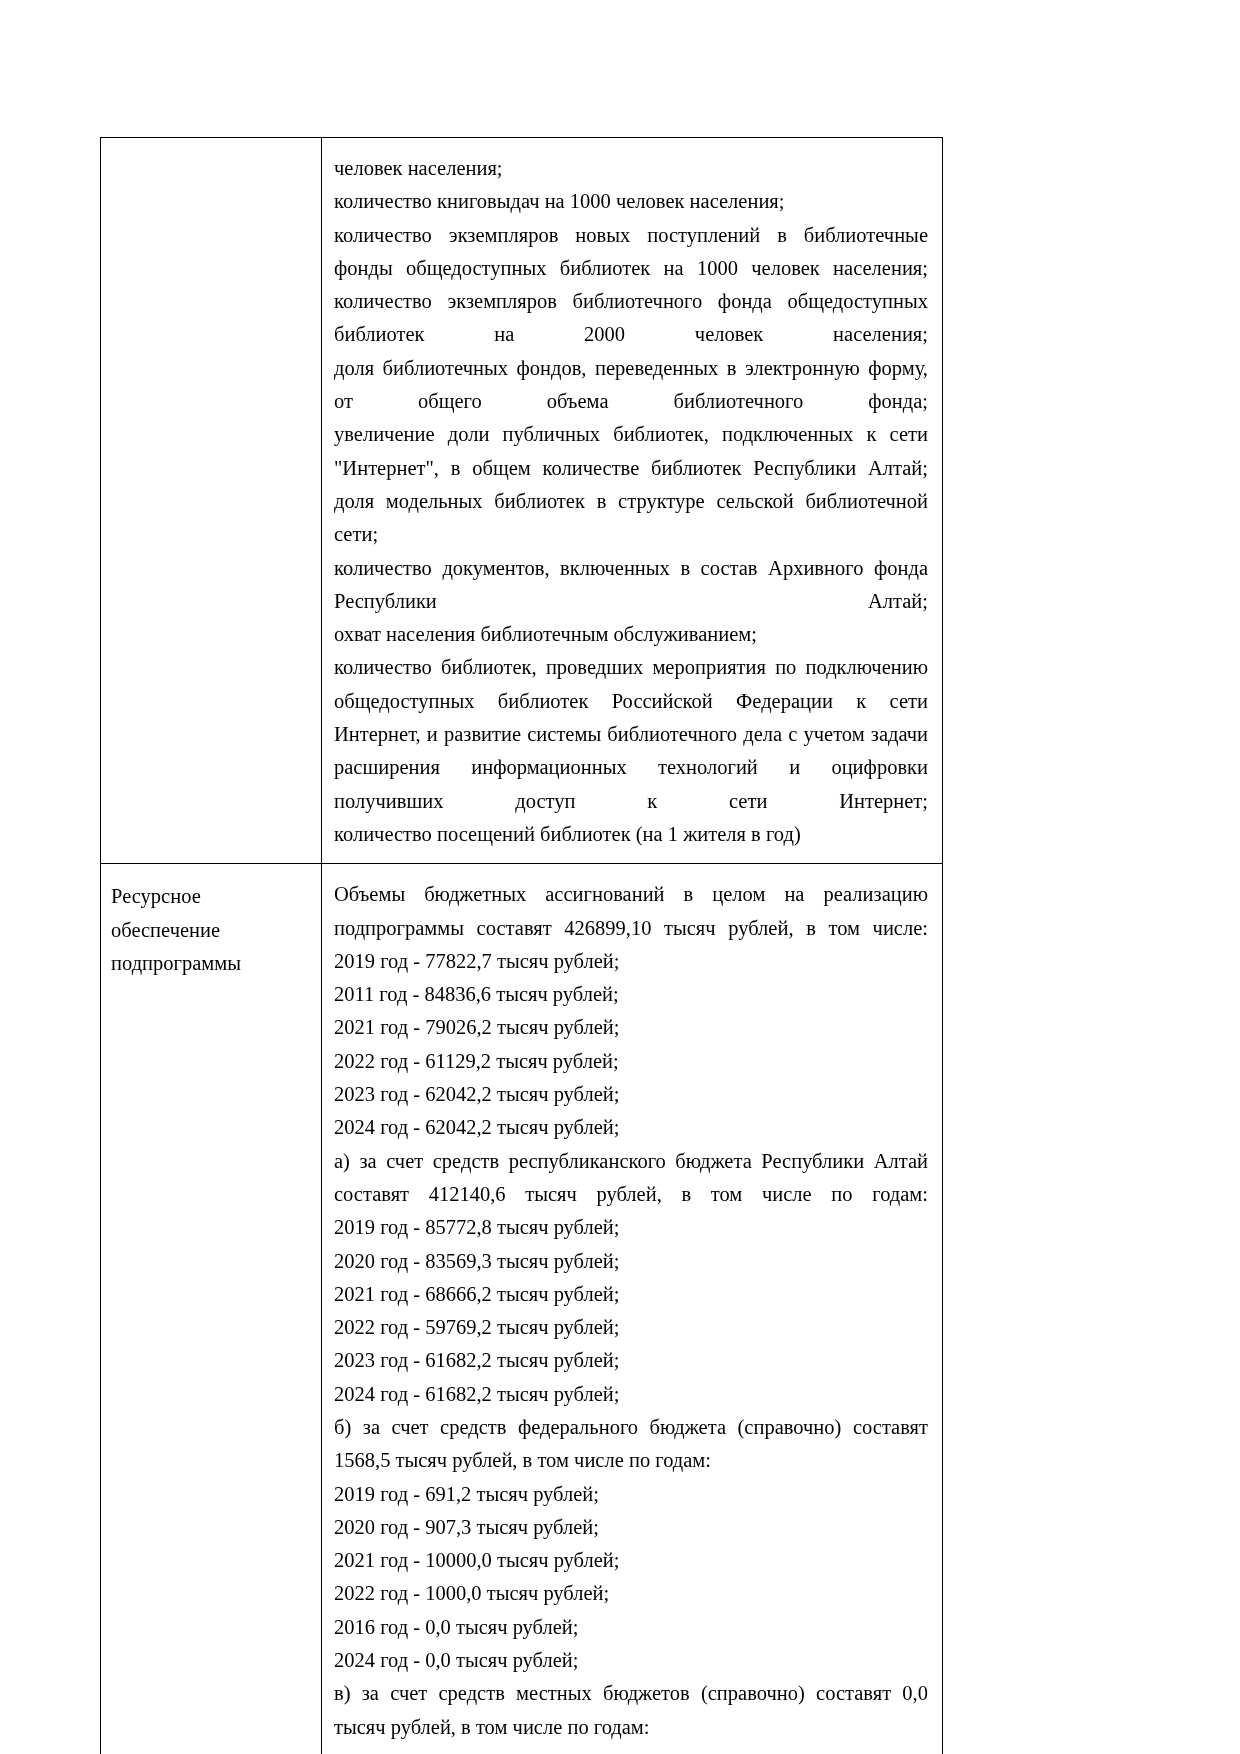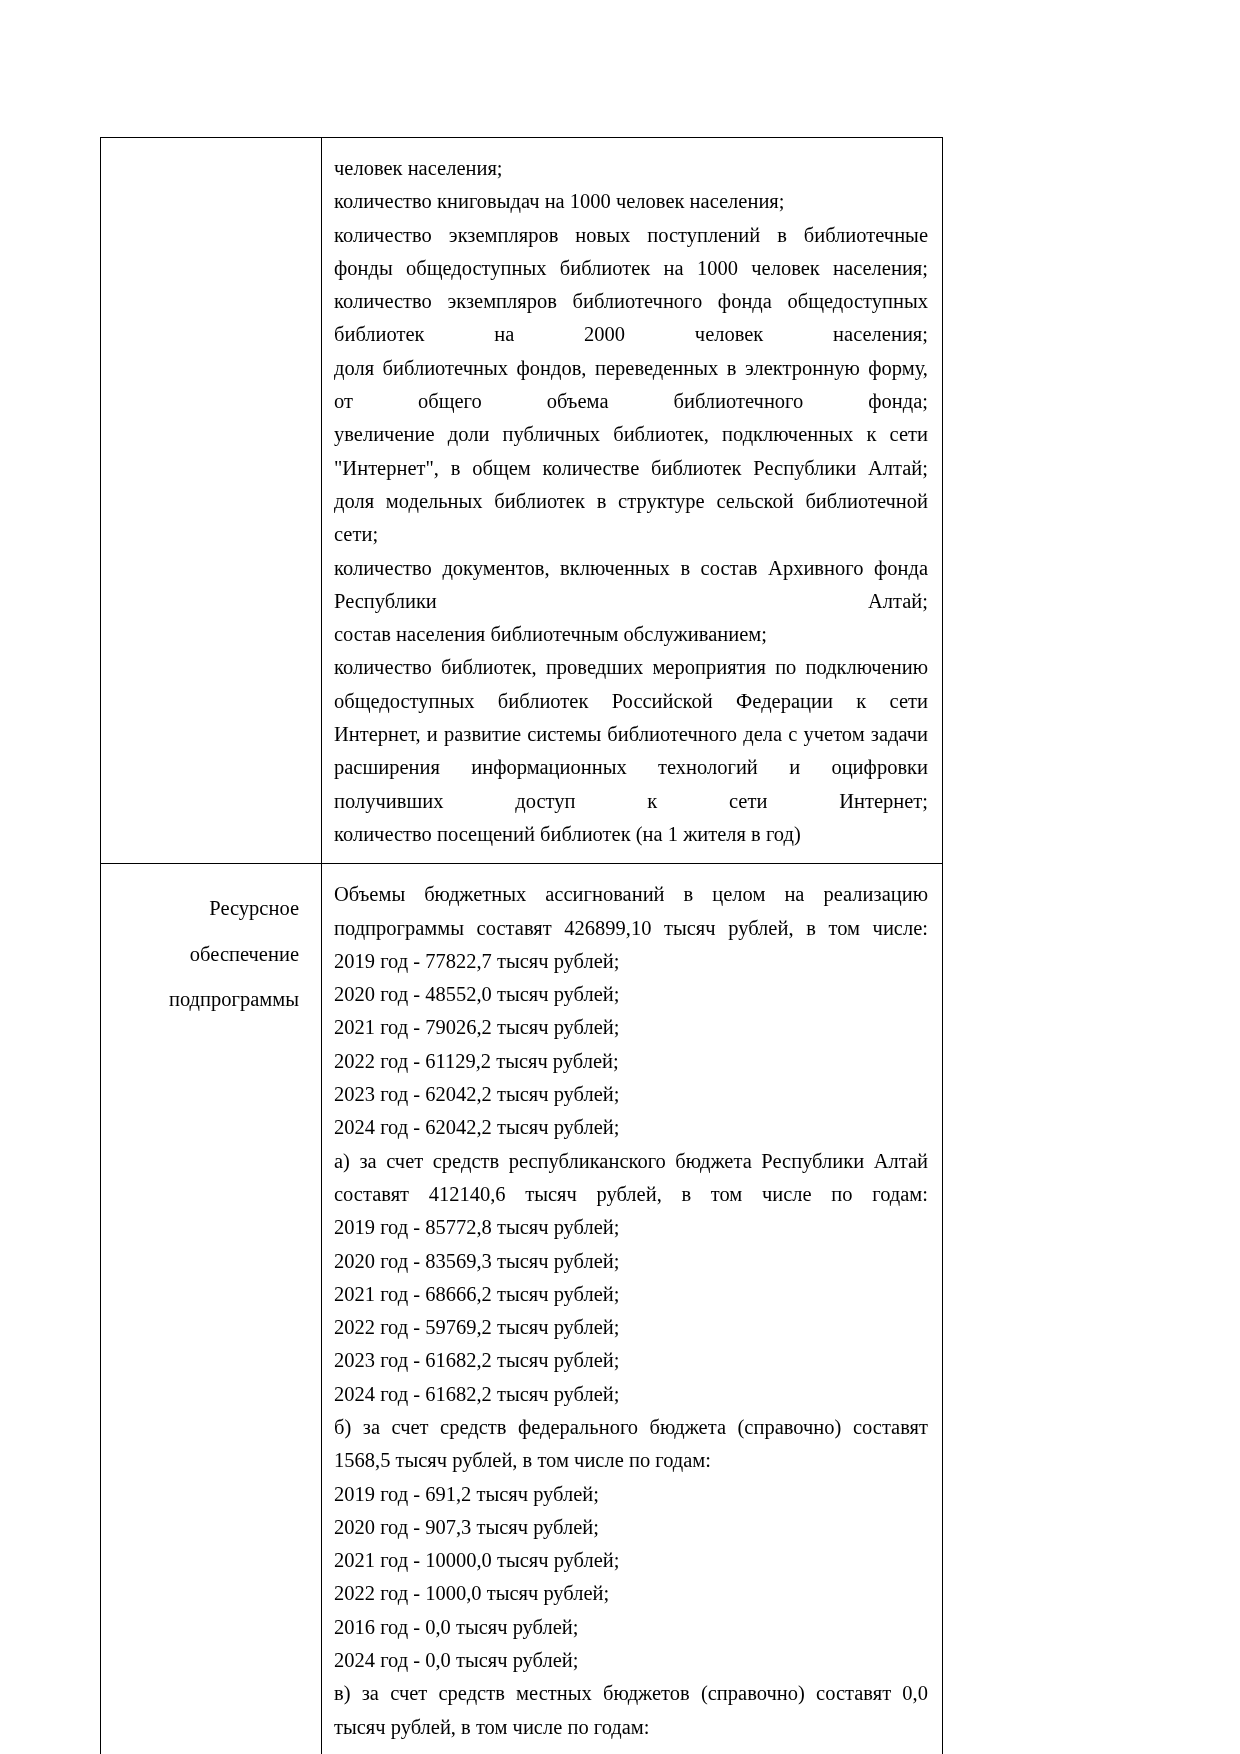--- a/index.html
+++ b/index.html
@@ -44,22 +44,22 @@
   }
   .cell-pad-label {
     padding: 16px 10px 10px 10px;
   }
   .cell-pad-content {
     padding: 14px 14px 12px 12px;
   }
   .label-line {
     font-size: 20.5px;
     line-height: 33.3px;
-    text-align: right;
-    margin: 12px;
+    text-align: left;
+    margin: 0;
     white-space: nowrap;
   }
   
   .para {
     font-size: 20.5px;
     line-height: 33.3px;
     margin: 0;
     text-align: justify;
     text-justify: inter-word;
   }
@@ -80,39 +80,39 @@
         <td class="col-content">
           <div class="cell-pad-content" id="cell-indicators">
               <p class="para">человек населения;</p>
               <p class="para">количество книговыдач на 1000 человек населения;</p>
               <p class="para stretch">количество экземпляров новых поступлений в библиотечные фонды общедоступных библиотек на 1000 человек населения;</p>
               <p class="para stretch">количество экземпляров библиотечного фонда общедоступных библиотек на 2000 человек населения;</p>
               <p class="para stretch">доля библиотечных фондов, переведенных в электронную форму, от общего объема библиотечного фонда;</p>
               <p class="para stretch">увеличение доли публичных библиотек, подключенных к сети "Интернет", в общем количестве библиотек Республики Алтай;</p>
               <p class="para stretch">доля модельных библиотек в структуре сельской библиотечной сети;</p>
               <p class="para stretch">количество документов, включенных в состав Архивного фонда Республики Алтай;</p>
-              <p class="para">состав населения библиотечным обслуживанием;</p>
+              <p class="para">охват населения библиотечным обслуживанием;</p>
               <p class="para stretch">количество библиотек, проведших мероприятия по подключению общедоступных библиотек Российской Федерации к сети Интернет, и развитие системы библиотечного дела с учетом задачи расширения информационных технологий и оцифровки получивших доступ к сети Интернет;</p>
               <p class="para">количество посещений библиотек (на 1 жителя в год)</p>
             </div>
         </td>
       </tr>
       <tr>
         <td class="col-label">
           <div class="cell-pad-label" id="cell-resources-label">
               <div class="label-line">Ресурсное</div>
               <div class="label-line">обеспечение</div>
               <div class="label-line">подпрограммы</div>
             </div>
         </td>
         <td class="col-content">
           <div class="cell-pad-content" id="cell-resources">
               <p class="para stretch">Объемы бюджетных ассигнований в целом на реализацию подпрограммы составят 426899,10 тысяч рублей, в том числе:</p>
               <p class="para">2019 год - 77822,7 тысяч рублей;</p>
-              <p class="para">2020 год - 48552,0 тысяч рублей;</p>
+              <p class="para">2011 год - 84836,6 тысяч рублей;</p>
               <p class="para">2021 год - 79026,2 тысяч рублей;</p>
               <p class="para">2022 год - 61129,2 тысяч рублей;</p>
               <p class="para">2023 год - 62042,2 тысяч рублей;</p>
               <p class="para">2024 год - 62042,2 тысяч рублей;</p>
               <p class="para stretch">а) за счет средств республиканского бюджета Республики Алтай составят 412140,6 тысяч рублей, в том числе по годам:</p>
               <p class="para">2019 год - 85772,8 тысяч рублей;</p>
               <p class="para">2020 год - 83569,3 тысяч рублей;</p>
               <p class="para">2021 год - 68666,2 тысяч рублей;</p>
               <p class="para">2022 год - 59769,2 тысяч рублей;</p>
               <p class="para">2023 год - 61682,2 тысяч рублей;</p>

